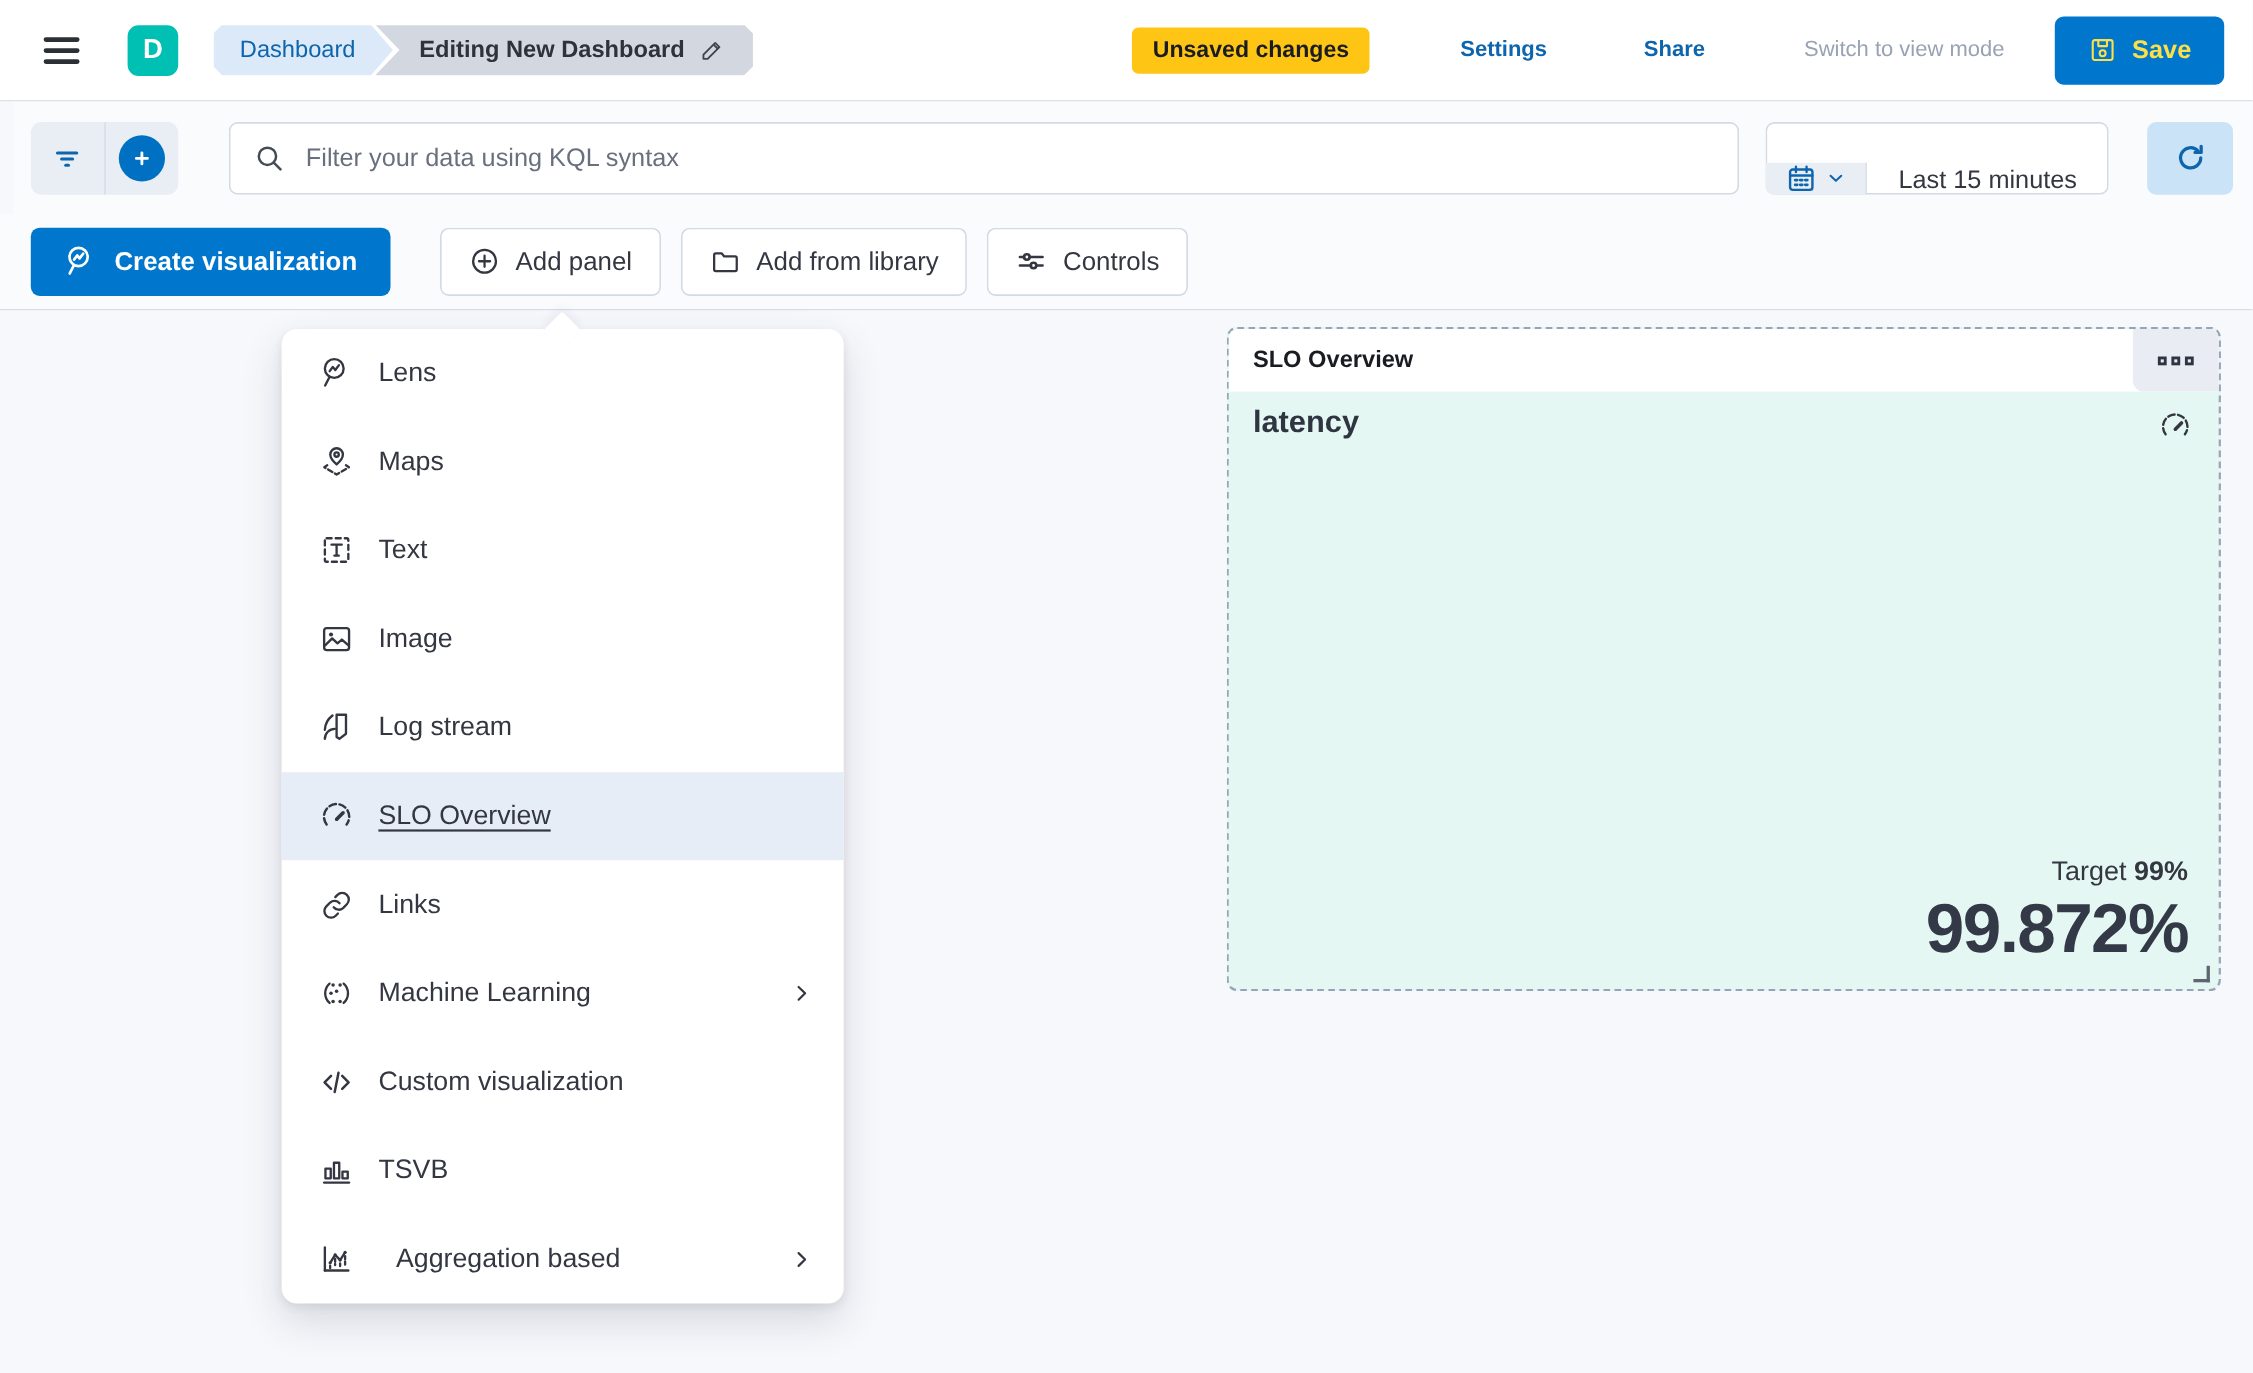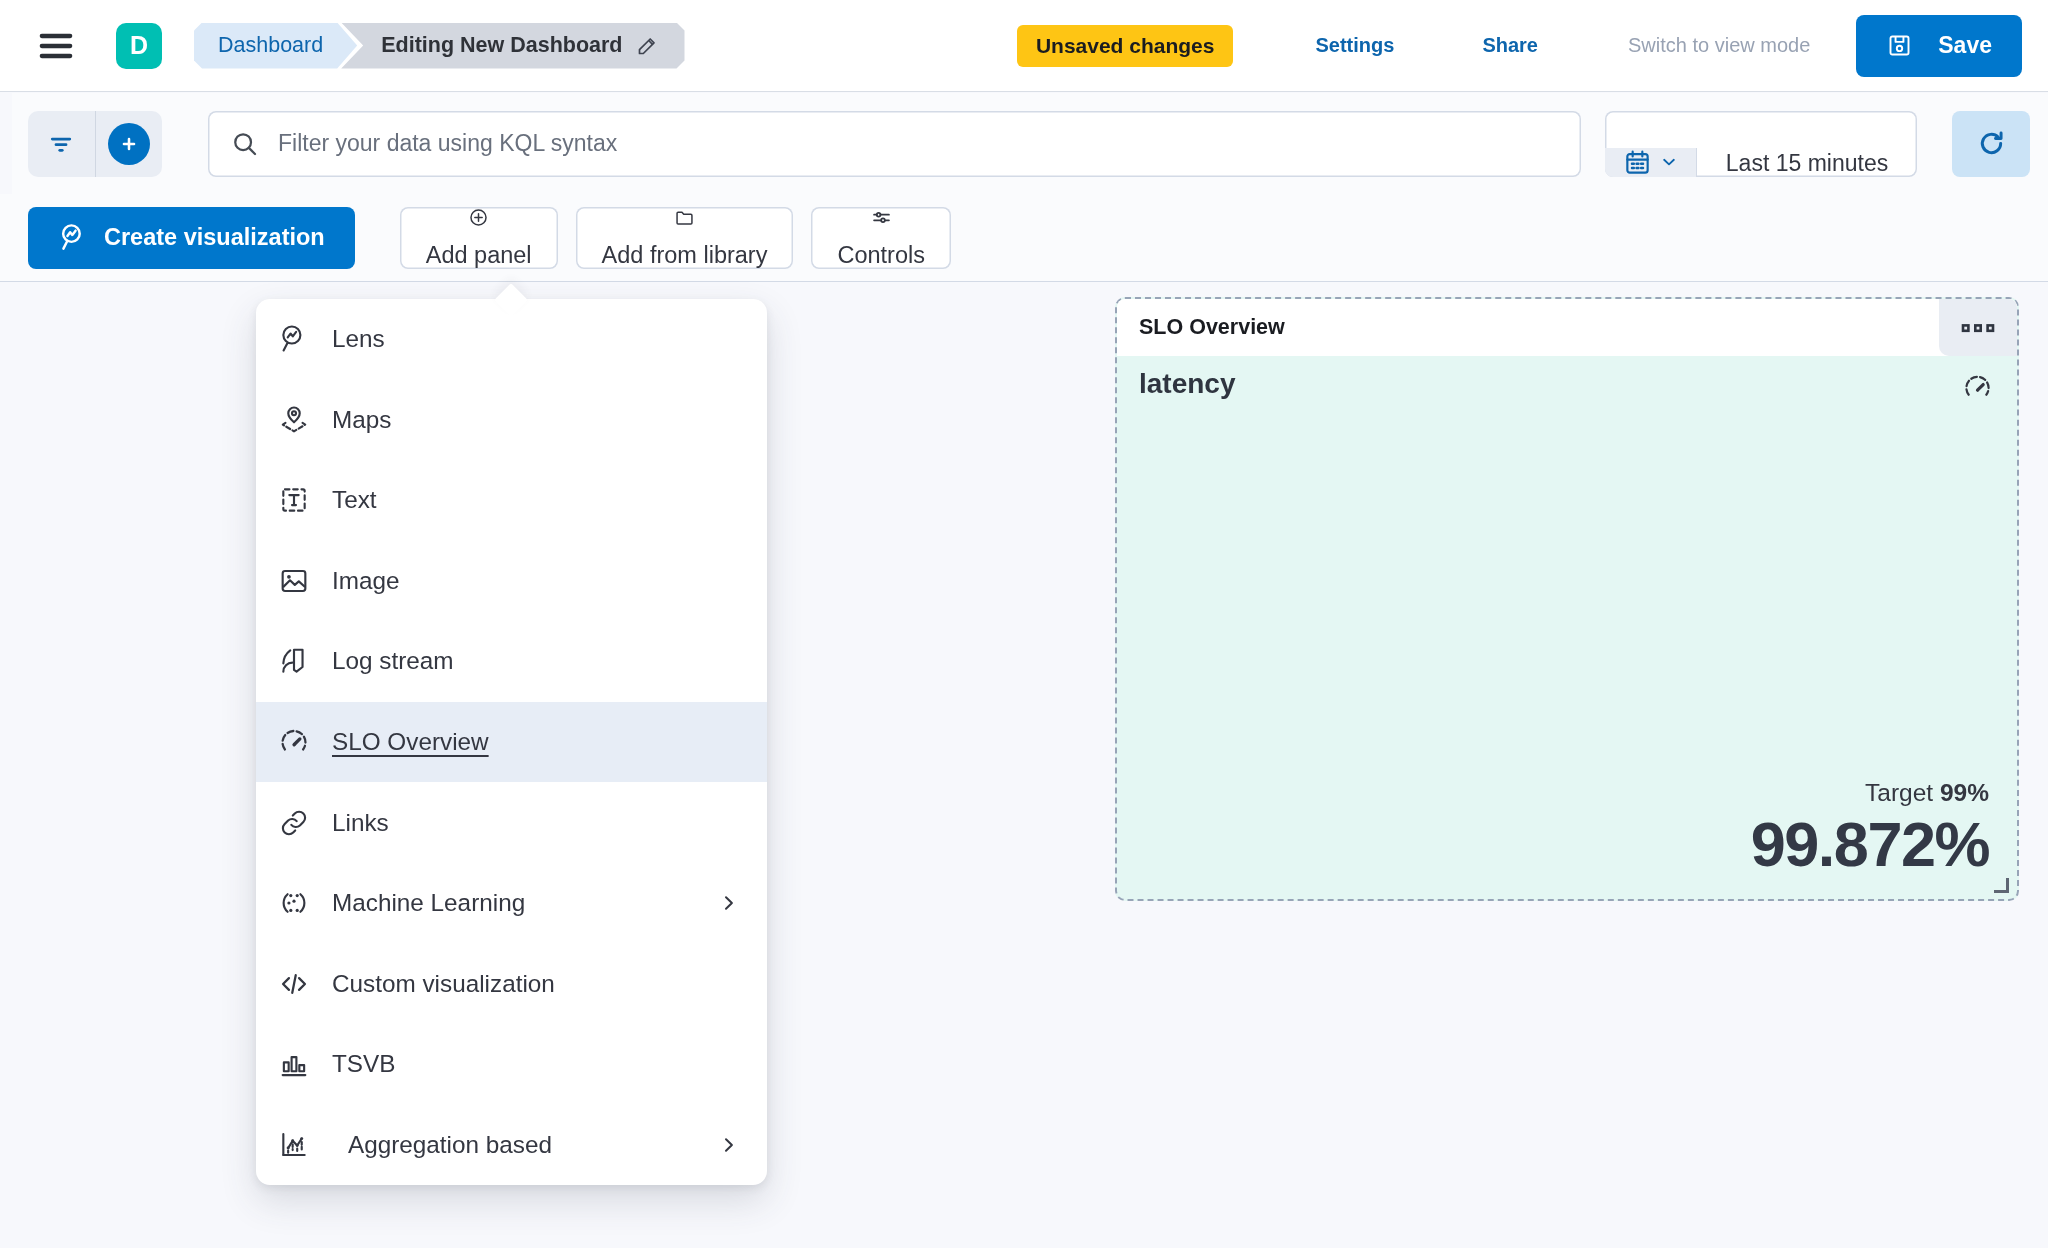--- a/index.html
+++ b/index.html
@@ -42,21 +42,21 @@
   .topbar-right { margin-left:auto; display:flex; align-items:center; }
   .badge-unsaved {
     background:#FEC514; color:#1A1C21; font-size:21px; font-weight:600;
     border-radius:6px; padding:9px 19px; margin-right:56px;
   }
   .toplink { font-size:20px; font-weight:600; color:#0D65AD; cursor:pointer;margin-left:26px; }
   .toplink.settings { margin-right:62px; }
   .toplink.share { margin-right:64px; }
   .toplink.disabled { color:#98A2B3; font-weight:500; cursor:default; margin-right:46px; }
   .btn-save {
-    display:flex; align-items:center; gap:25px; background:#0077CC; color:#ffffff;
+    display:flex; align-items:center; gap:13px; background:#0077CC; color:#fde047;
     font-size:23px; font-weight:600; height:62px; padding:0 30px; border:none;
     border-radius:8px; cursor:pointer; font-family:inherit;text-align:right;
   }
 
   
   .quickbar {
     position:absolute; top:93px; left:12px; right:0; height:101px; background:#FAFBFD;
     display:flex; align-items:center; padding:0 16px; z-index:20;
   }
   .filter-group {
@@ -103,39 +103,39 @@
   }
   .btn-primary {
     display:flex; align-items:center; gap:15px; background:#0077CC; color:#fff;
     height:62px; padding:0 30px; font-size:23.5px; font-weight:600; border:none;
     border-radius:8px; cursor:pointer; margin-right:45px; font-family:inherit;
   }
   .btn-ghost {
     display:flex; align-items:center; gap:14px; background:#fff; color:#343741;
     height:62px; padding:0 26px; font-size:23.5px; font-weight:500; border:none;
     box-shadow:inset 0 0 0 1.5px #D3DAE6; border-radius:8px; cursor:pointer;
-    margin-right:18px; font-family:inherit;flex-direction:column;
+    margin-right:18px; font-family:inherit;
   }
 
   
   .canvas { position:absolute; top:283px; left:0; right:0; bottom:0; background:#F7F8FC; }
 
   
   .popover {
     position:absolute; left:256px; top:299px; width:511px; height:886px; background:#fff;
     border-radius:14px; z-index:40; display:flex; flex-direction:column;
     box-shadow:0 16px 36px rgba(55,65,82,.16), 0 3px 8px rgba(55,65,82,.10);
   }
   .popover::before {
     content:""; position:absolute; top:-11px; left:243px; width:24px; height:24px;
     background:#fff; transform:rotate(45deg); border-radius:3px;
     box-shadow:-4px -4px 8px rgba(60,70,85,.06);
   }
   .menu-item {
-    flex:1; display:flex; align-items:center; padding:0 26px 0 22px; gap:22px;
+    flex:1; display:flex; align-items:center; padding:0 26px 0 34px; gap:22px;
     font-size:24.3px; color:#343741; cursor:pointer; position:relative;
   }
   .menu-item .mi-icon { width:32px; height:32px; color:#343741; flex:none; }
   .menu-item.highlight { background:#E7EDF6; }
   .menu-item.highlight .mi-label { text-decoration:underline; text-underline-offset:5px; text-decoration-thickness:2px; }
   .menu-item .submenu-chevron { margin-left:auto; color:#343741; }
   .menu-item:first-child { border-radius:14px 14px 0 0; }
   .menu-item:last-child { border-radius:0 0 14px 14px;gap:38px; }
 
   

